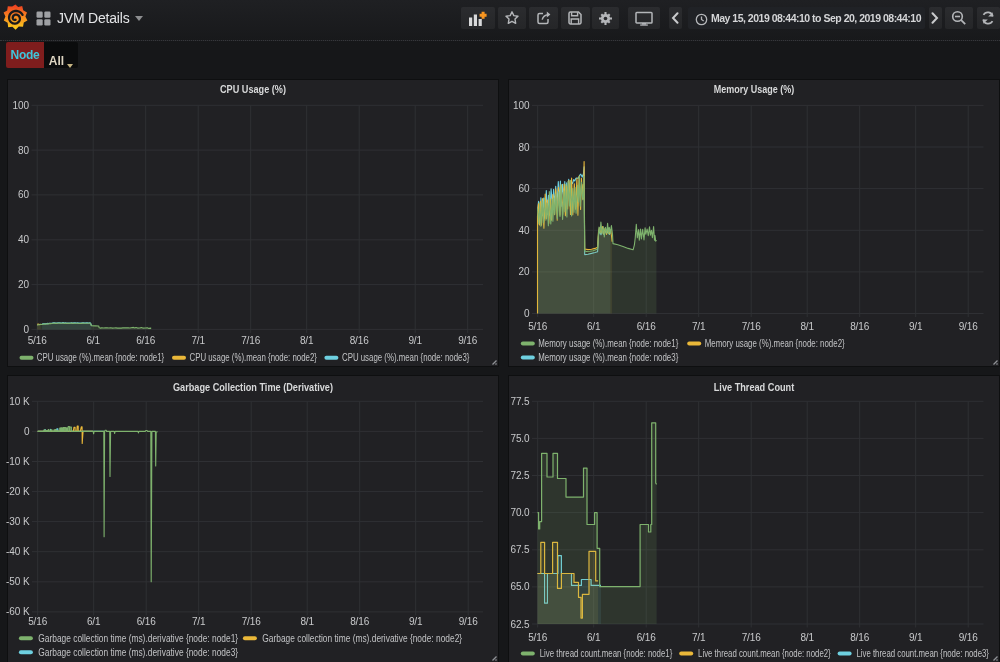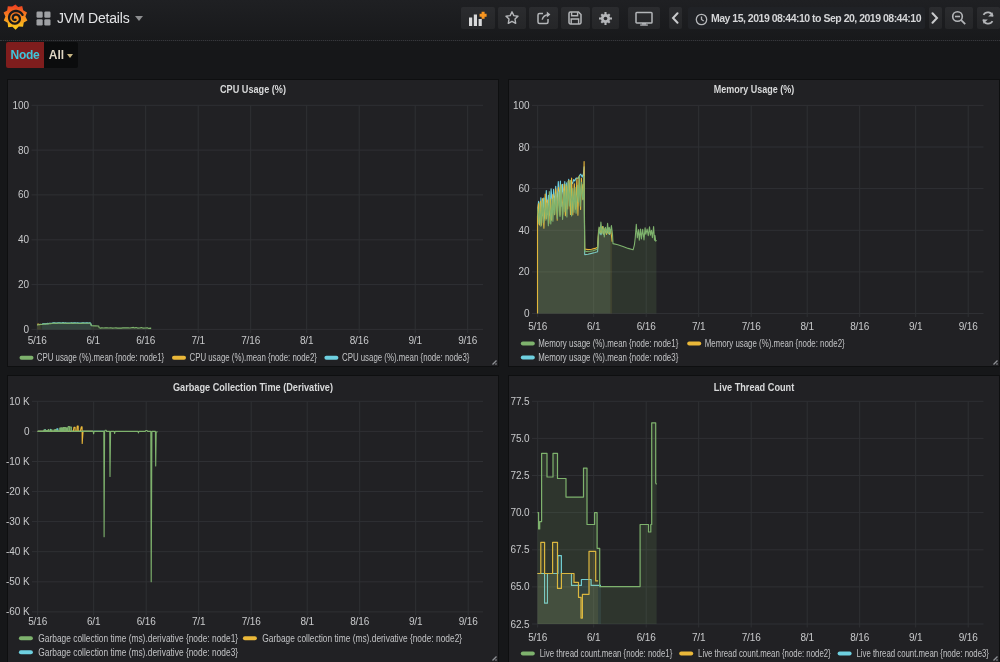--- a/index.html
+++ b/index.html
@@ -14,21 +14,21 @@
   border-left:4.5px solid transparent; border-right:4.5px solid transparent;
   border-top:5px solid #8d8e90; }
 .timebox { position:absolute; left:687.5px; top:7px; width:237.5px; height:22px; white-space:nowrap;
   background:#202226; border-radius:2px; color:#d4d5d7; font-size:11px; font-weight:700;
   letter-spacing:-0.55px; display:flex; align-items:center; justify-content:flex-start; padding-left:7px; }
 #submenu { position:absolute; left:0; top:42px; width:1000px; height:36px; }
 .varlabel { position:absolute; left:6px; top:0px; width:38px; height:26px; background:#7f1d1d;
   color:#3fc5dc; font-size:12px; font-weight:700; display:flex; align-items:center;
   justify-content:center; border-radius:2px 0 0 2px; letter-spacing:-0.3px; }
 .varval { position:absolute; left:44px; top:0px; width:34px; height:26px; background:#0b0c0d;
-  color:#ded5c2; font-size:12px; font-weight:700; display:flex; align-items:center;
+  color:#ded5c2; font-size:12px; font-weight:700; display:flex; align-items:flex-end;
   justify-content:center; border-radius:0 2px 2px 0; }
 .varval .c { width:0; height:0; border-left:3.8px solid transparent; border-right:3.8px solid transparent;
   border-top:4.2px solid #c8b683; margin-left:3px; margin-top:2px; }
 .panel { position:absolute; background:#212124; border:1px solid #0e0f10; }
 svg.chart { position:absolute; left:0; top:0; }
 text.ax { font-size:10px; fill:#c8c9cb; letter-spacing:-0.1px; }
 text.ti { font-size:11.5px; font-weight:700; fill:#d8d9da; }
 text.lg { font-size:10px; fill:#c2c3c5; }
 </style></head><body>
 <div class="panel" style="left:7px;top:79px;width:492px;height:288px"></div>

